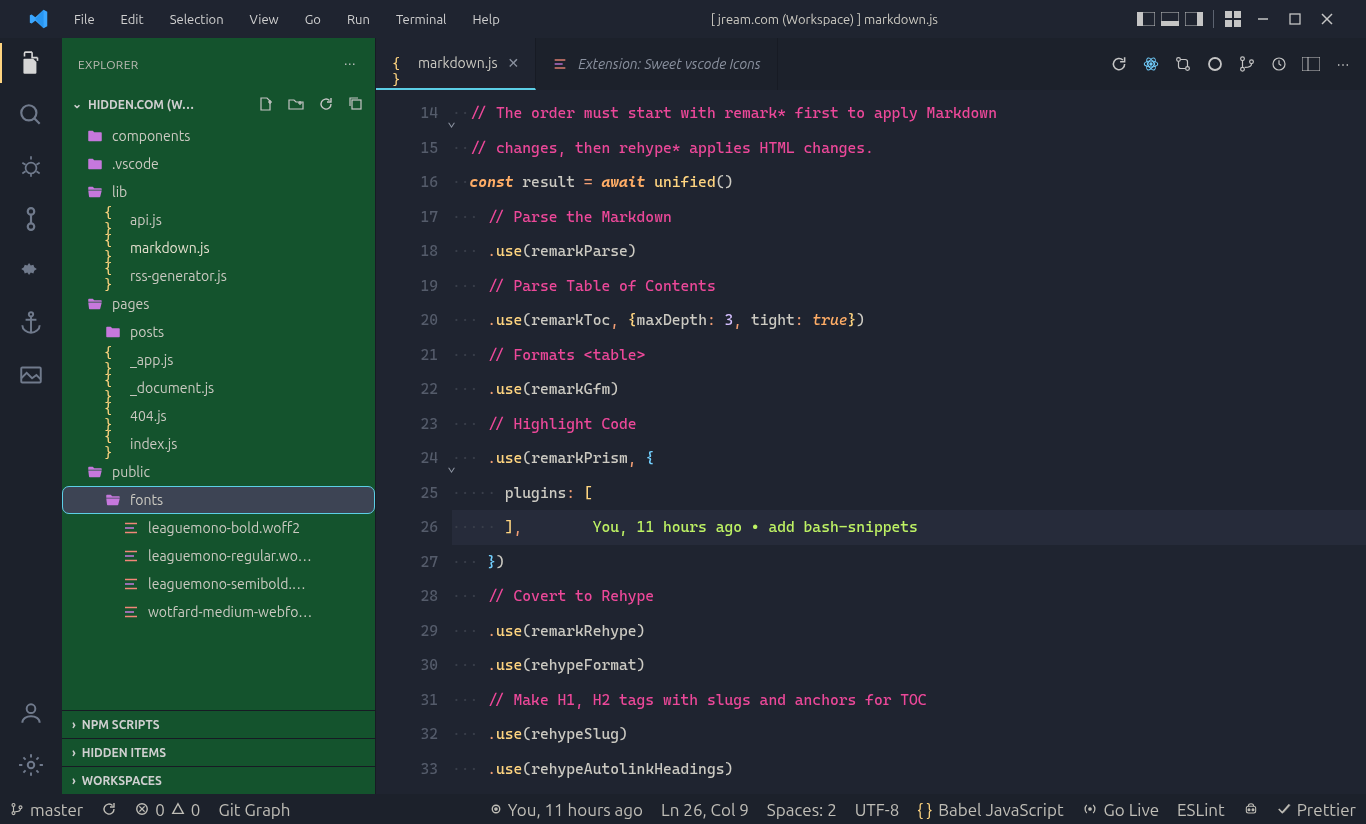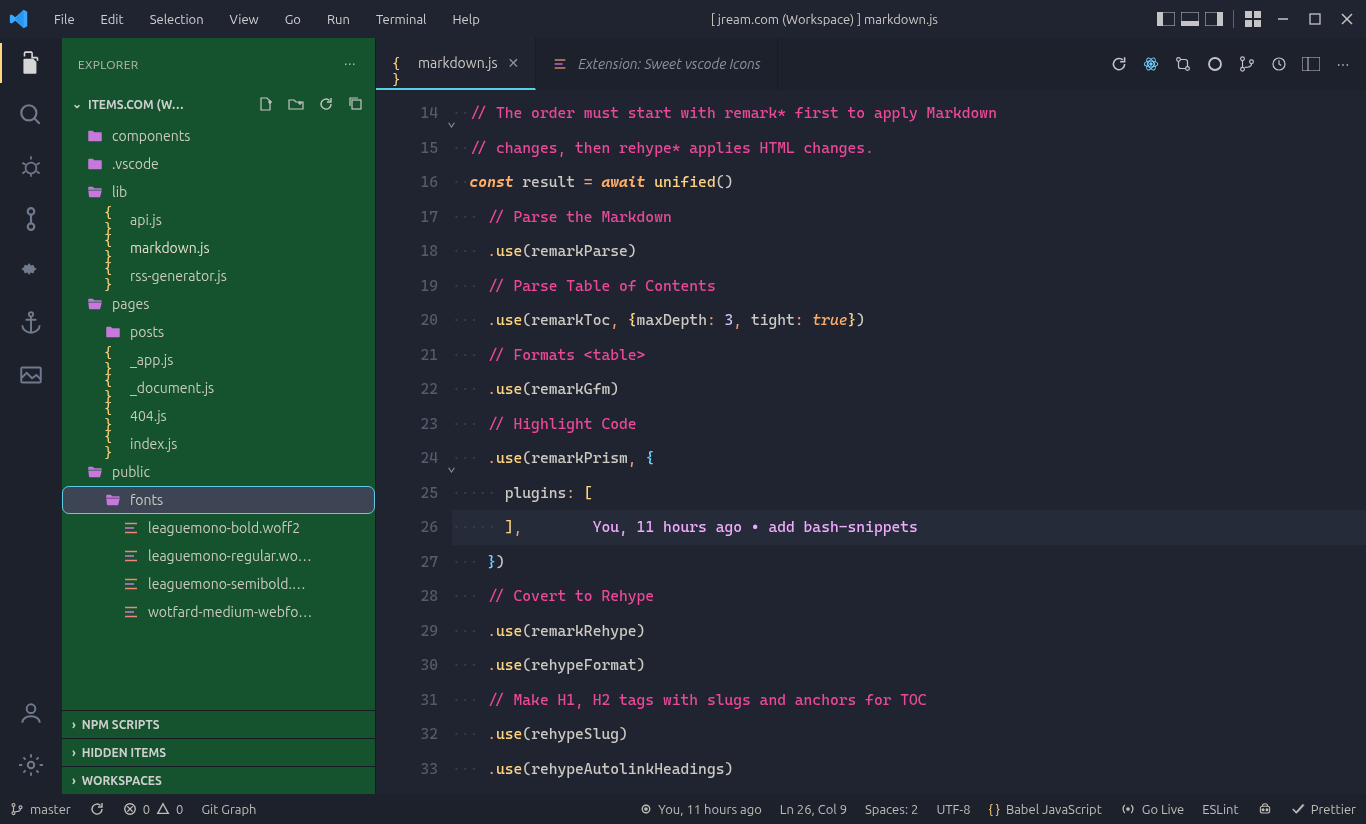--- a/index.html
+++ b/index.html
@@ -9,21 +9,21 @@
   font-family: "Segoe UI", Ubuntu, sans-serif;
   color: #cccac2;
   overflow: hidden;
   font-size: 13px;
 }
 .monofont { font-family: "Cascadia Code", Consolas, monospace; }
 
 
 .menubar {
   height: 38px; display: flex; align-items: center;
-  background: #1f2430; padding: 0 4px; gap: 4px;
+  background: #1f2430; padding: 0 24px; gap: 4px;
 }
 .app-icon { width: 22px; height: 22px; margin: 0 8px 0 4px; }
 .menu-items { display: flex; gap: 2px; }
 .menu-item { padding: 6px 12px; border-radius: 4px; cursor: pointer; color: #d0d0d0; }
 .title-center { flex: 1; text-align: center; color: #cccac2; }
 .win-controls { display: flex; gap: 14px; align-items: center; margin-left: auto; padding-right: 6px; }
 .layout-icons { display: flex; gap: 6px; align-items: center; margin-right: 8px; }
 .layout-icons .sep { width: 1px; height: 18px; background: #5c6370; margin: 0 4px; }
 .icon-btn { width: 18px; height: 18px; display: inline-flex; align-items: center; justify-content: center; color: #c5c5c5; cursor: pointer; }
 
@@ -91,39 +91,39 @@
   width: 76px; text-align: right; color: #555c6b; padding-top: 6px;
   line-height: 34.5px;
 }
 .gutter .ln { height: 34.5px; padding-right: 14px; position: relative; }
 .gutter .ln .fold {
   position: absolute; right: -4px; top: 8px; color: #8a919f;
 }
 .code { flex: 1; padding-top: 6px; line-height: 34.5px; white-space: pre; }
 .code .line { height: 34.5px; }
 .code .line.hl { background: #262b3a; }
-.blame { color: #f0abfc; font-style: normal; }
+.blame { color: #bef264; font-style: normal; }
 
 .c-comment { color: #ec4899; }
 .c-kw { color: #ffad66; font-style: italic; font-weight: bold; }
 .c-var { color: #cccac2; }
 .c-fn { color: #ffd580; }
 .c-op { color: #f29e74; }
 .c-paren { color: #cccac2; }
 .c-brace-y { color: #ffd580; }
 .c-brace-b { color: #73d0ff; }
 .c-num { color: #d4bfff; }
 .c-prop { color: #cccac2; }
 .c-bool { color: #ffad66; font-style: italic; }
 .c-ws { color: #3a3f4b; }
 
 
 .statusbar {
   height: 30px; background: #1c212b; display: flex; align-items: center;
-  padding: 0 10px; gap: 18px; color: #bfbdb6; font-size: 13px;
+  padding: 0 10px; gap: 18px; color: #bfbdb6; font-size: 17px;
 }
 .statusbar .grow { flex: 1; }
 .status-item { display: inline-flex; align-items: center; gap: 6px; cursor: pointer; }
 
 
 svg { display: block; }
 
 </style>
 </head>
 <body>
@@ -267,21 +267,21 @@
 
   <div class="sidebar">
     <div class="sidebar-header">
       <span>EXPLORER</span>
       <span class="actions">
         <span class="icon-btn">⋯</span>
       </span>
     </div>
     <div class="folder-header">
       <span>⌄</span>
-      <span>ITEMS.COM (W…</span>
+      <span>HIDDEN.COM (W…</span>
       <span class="spacer"></span>
       <span class="hdr-actions">
         <span class="icon-btn">
             <svg width="16" height="16" viewBox="0 0 16 16" fill="none" stroke="#c5c5c5" stroke-width="1.2">
               <path d="M3 2h6l3 3v9H3z"></path>
               <line x1="10" y1="6" x2="14" y2="6"></line>
               <line x1="12" y1="4" x2="12" y2="8"></line>
             </svg>
           </span>
         <span class="icon-btn">

